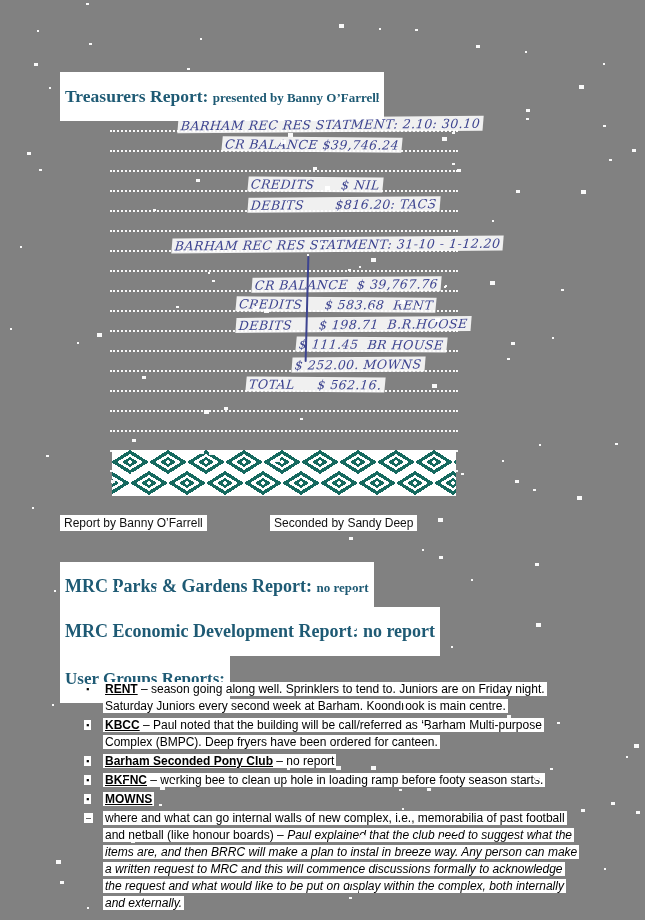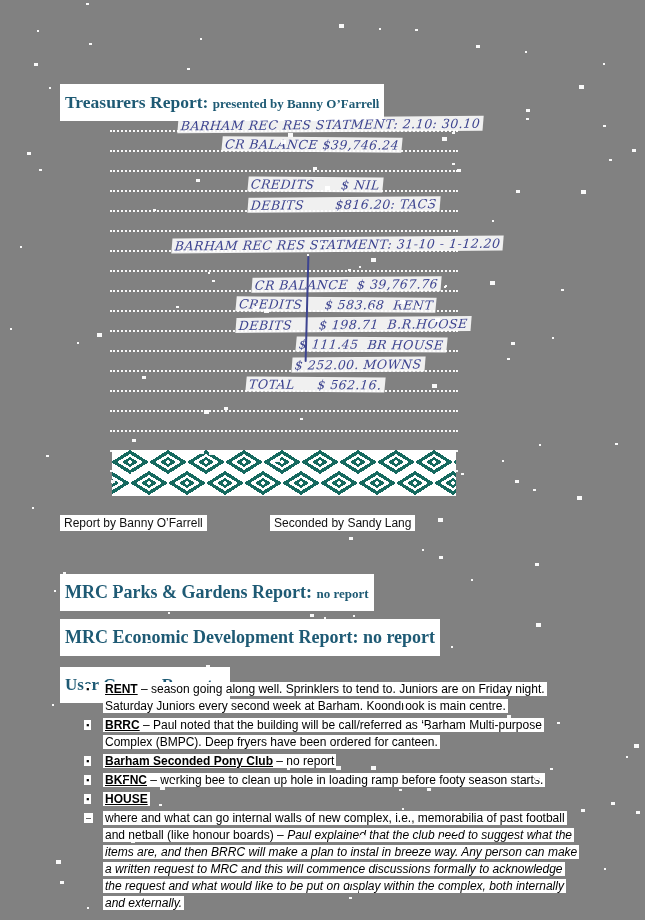--- a/index.html
+++ b/index.html
@@ -1,20 +1,20 @@
 <!DOCTYPE html>
 <html><head>
 <meta charset="utf-8">
 <style>
   html,body{margin:0;padding:0;}
   body{width:645px;height:920px;position:relative;overflow:hidden;
        font-family:"Liberation Sans",sans-serif;}
   #page{position:absolute;inset:0;}
   
-  .hl{background:#fff;display:inline-block;padding:8px 5px;margin-top:12px;}
+  .hl{background:#fff;display:inline-block;padding:14px 5px;}
   .h1{position:absolute;left:60px;top:72px;font-family:"Liberation Serif",serif;
       font-weight:bold;font-size:17.5px;}
   .h1 .sub{font-size:13px;}
   .h2{position:absolute;font-family:"Liberation Serif",serif;font-weight:bold;font-size:18px;}
   .h2 .sub{font-size:13px;}
   .h3{position:absolute;left:60px;top:655px;font-family:"Liberation Serif",serif;
       font-weight:bold;font-size:17px;}
   
   #note{position:absolute;left:110px;top:112px;width:348px;height:326px;}
   .nrow{height:18px;position:relative;border-bottom:2px dotted rgba(255,255,255,.95);}
@@ -186,21 +186,21 @@
       <polygon points="360,33 379,21 398,33 379,45" fill="#15695f"></polygon>
       <polygon points="366,33 379,25 392,33 379,41" fill="#ffffff"></polygon>
       <polygon points="371,33 379,28 387,33 379,38" fill="#15695f"></polygon>
       <polygon points="376,33 379,31 382,33 379,35" fill="#ffffff"></polygon>
     </svg>
 
   <div class="motion" style="left:60px;">
     <span>Report by Banny O’Farrell</span>
   </div>
   <div class="motion" style="left:270px;">
-    <span>Seconded by Sandy Lang</span>
+    <span>Seconded by Sandy Deep</span>
   </div>
 
   <div class="h2" style="left: 60px; top: 562px; color: rgb(30, 90, 116);">
     <span class="hl">
       <span>MRC Parks &amp; Gardens Report:</span>
       <span class="sub">no report</span>
     </span>
   </div>
 
   <div class="h2" style="left: 60px; top: 607px; color: rgb(30, 90, 116);">
@@ -211,33 +211,33 @@
     <span class="hl">User Groups Reports:</span>
   </div>
 
   <div id="list">
       <div class="it">
         <span class="mk"><em>▪</em></span>
         <div class="tx"><span class="bg"><span class="lbl">RENT</span> – season going along well. Sprinklers to tend to. Juniors are on Friday night. Saturday Juniors every second week at Barham. Koondrook is main centre.</span></div>
       </div>
       <div class="it">
         <span class="mk"><em>▪</em></span>
-        <div class="tx"><span class="bg"><span class="lbl">BRRC</span> – Paul noted that the building will be call/referred as ‘Barham Multi-purpose Complex (BMPC). Deep fryers have been ordered for canteen.</span></div>
+        <div class="tx"><span class="bg"><span class="lbl">KBCC</span> – Paul noted that the building will be call/referred as ‘Barham Multi-purpose Complex (BMPC). Deep fryers have been ordered for canteen.</span></div>
       </div>
       <div class="it">
         <span class="mk"><em>▪</em></span>
         <div class="tx"><span class="bg"><span class="lbl">Barham Seconded Pony Club</span> – no report</span></div>
       </div>
       <div class="it">
         <span class="mk"><em>▪</em></span>
         <div class="tx"><span class="bg"><span class="lbl">BKFNC</span> – working bee to clean up hole in loading ramp before footy season starts.</span></div>
       </div>
       <div class="it">
         <span class="mk"><em>▪</em></span>
-        <div class="tx"><span class="bg"><span class="lbl">HOUSE</span></span></div>
+        <div class="tx"><span class="bg"><span class="lbl">MOWNS</span></span></div>
       </div>
       <div class="it">
         <span class="mk"><em>–</em></span>
         <div class="tx"><span class="bg">where and what can go internal walls of new complex, i.e., memorabilia of past football and netball (like honour boards) – <span class="itl">Paul explained that the club need to suggest what the items are, and then BRRC will make a plan to instal in breeze way. Any person can make a written request to MRC and this will commence discussions formally to acknowledge the request and what would like to be put on display within the complex, both internally and externally.</span></span></div>
       </div>
     </div>
 
 <div class="spk" style="left: 286px; top: 777px; width: 4px; height: 3px; opacity: 0.95;"></div>
     <div class="spk" style="left: 111px; top: 480px; width: 4px; height: 3px; opacity: 0.95;"></div>
     <div class="spk" style="left: 399px; top: 789px; width: 3px; height: 2px; opacity: 0.95;"></div>

